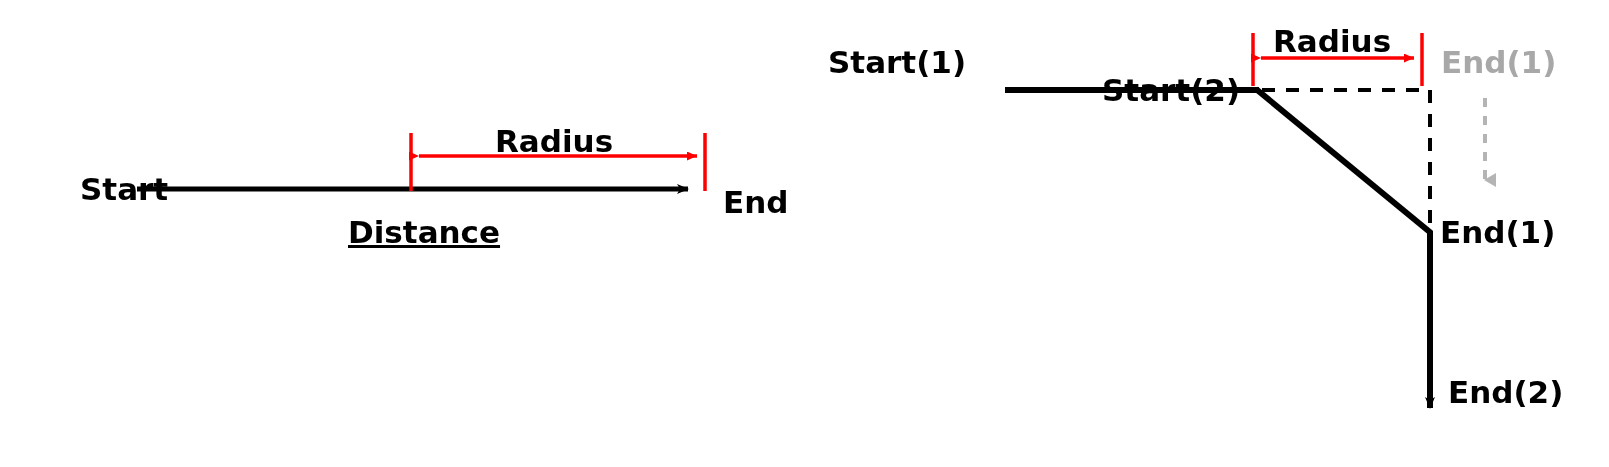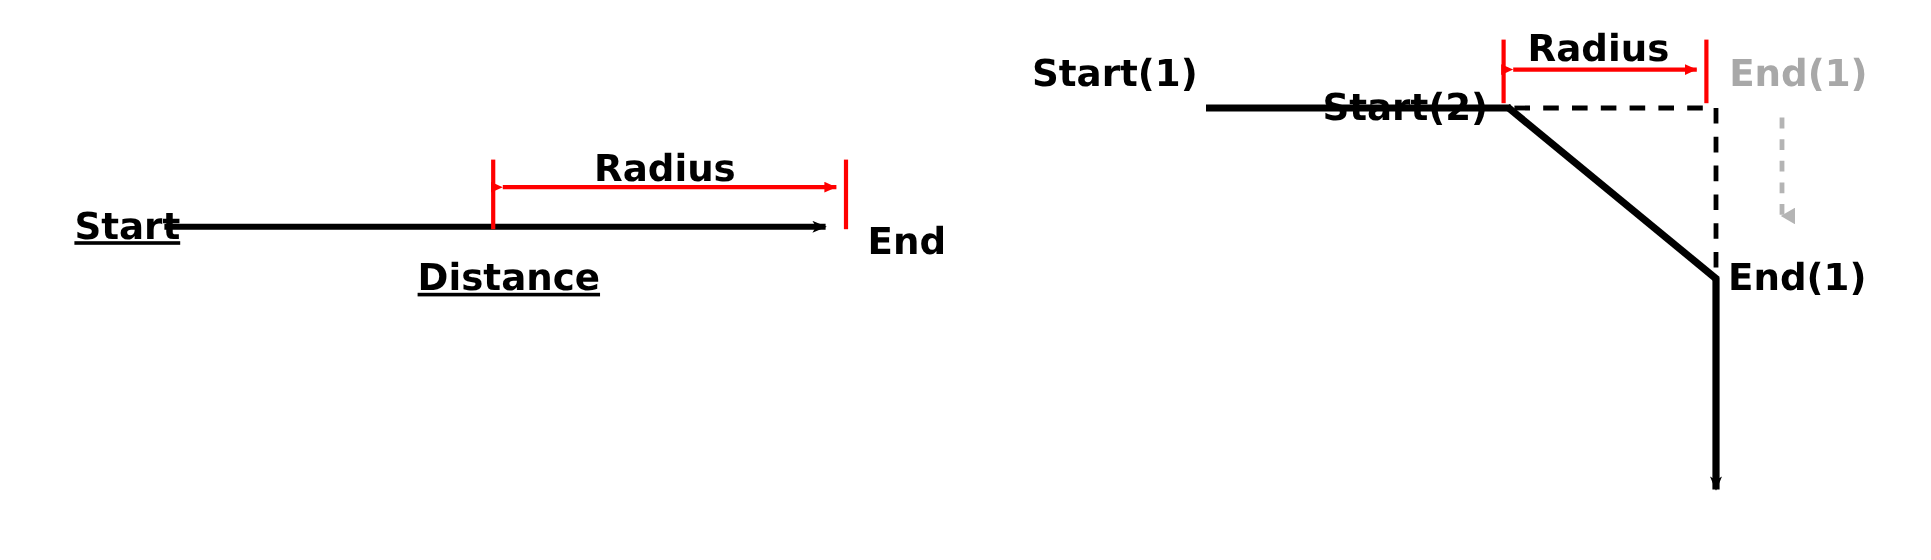--- a/index.html
+++ b/index.html
@@ -78,32 +78,33 @@
 
       <line x1="1253" y1="33" x2="1253" y2="86" stroke="#ff0000" stroke-width="3.5"></line>
       <line x1="1422" y1="33" x2="1422" y2="86" stroke="#ff0000" stroke-width="3.5"></line>
 
       <line x1="1261" y1="58" x2="1414" y2="58" stroke="#ff0000" stroke-width="3.5" marker-start="url(#arrowRedL)" marker-end="url(#arrowRedR)"></line>
 
       <line x1="1485" y1="98" x2="1485" y2="180" stroke="#b4b4b4" stroke-width="4" stroke-dasharray="9,9" marker-end="url(#arrowGray)"></line>
     </g>
   </svg>
 
-  <div class="lbl sz-main" style="left:62px; top:174px;text-decoration:underline;">Start</div>
+  <div class="lbl sz-main" style="left:80px; top:174px;">Start</div>
 
   <div class="lbl sz-main" style="left:723px; top:187px;">End</div>
 
   <div class="lbl sz-main" style="left:495px; top:126px;">Radius</div>
 
   <div class="lbl sz-main" style="left:348px; top:217px;text-decoration:underline;">Distance</div>
 
-  <div class="lbl sz-main" style="left:860px; top:47px;">Start(1)</div>
+  <div class="lbl sz-main" style="left:828px; top:47px;">Start(1)</div>
 
   <div class="lbl sz-main" style="left:1102px; top:47px;margin-top:28px;">Start(2)</div>
 
   <div class="lbl sz-main" style="left:1273px; top:26px;">Radius</div>
 
   <div class="lbl sz-main lbl-gray" style="left:1441px; top:47px;">End(1)</div>
 
   <div class="lbl sz-main" style="left:1440px; top:217px;">End(1)</div>
 
+  <div class="lbl sz-main" style="left:1448px; top:377px;">End(2)</div>
 
 </div>
 
 </body></html>

